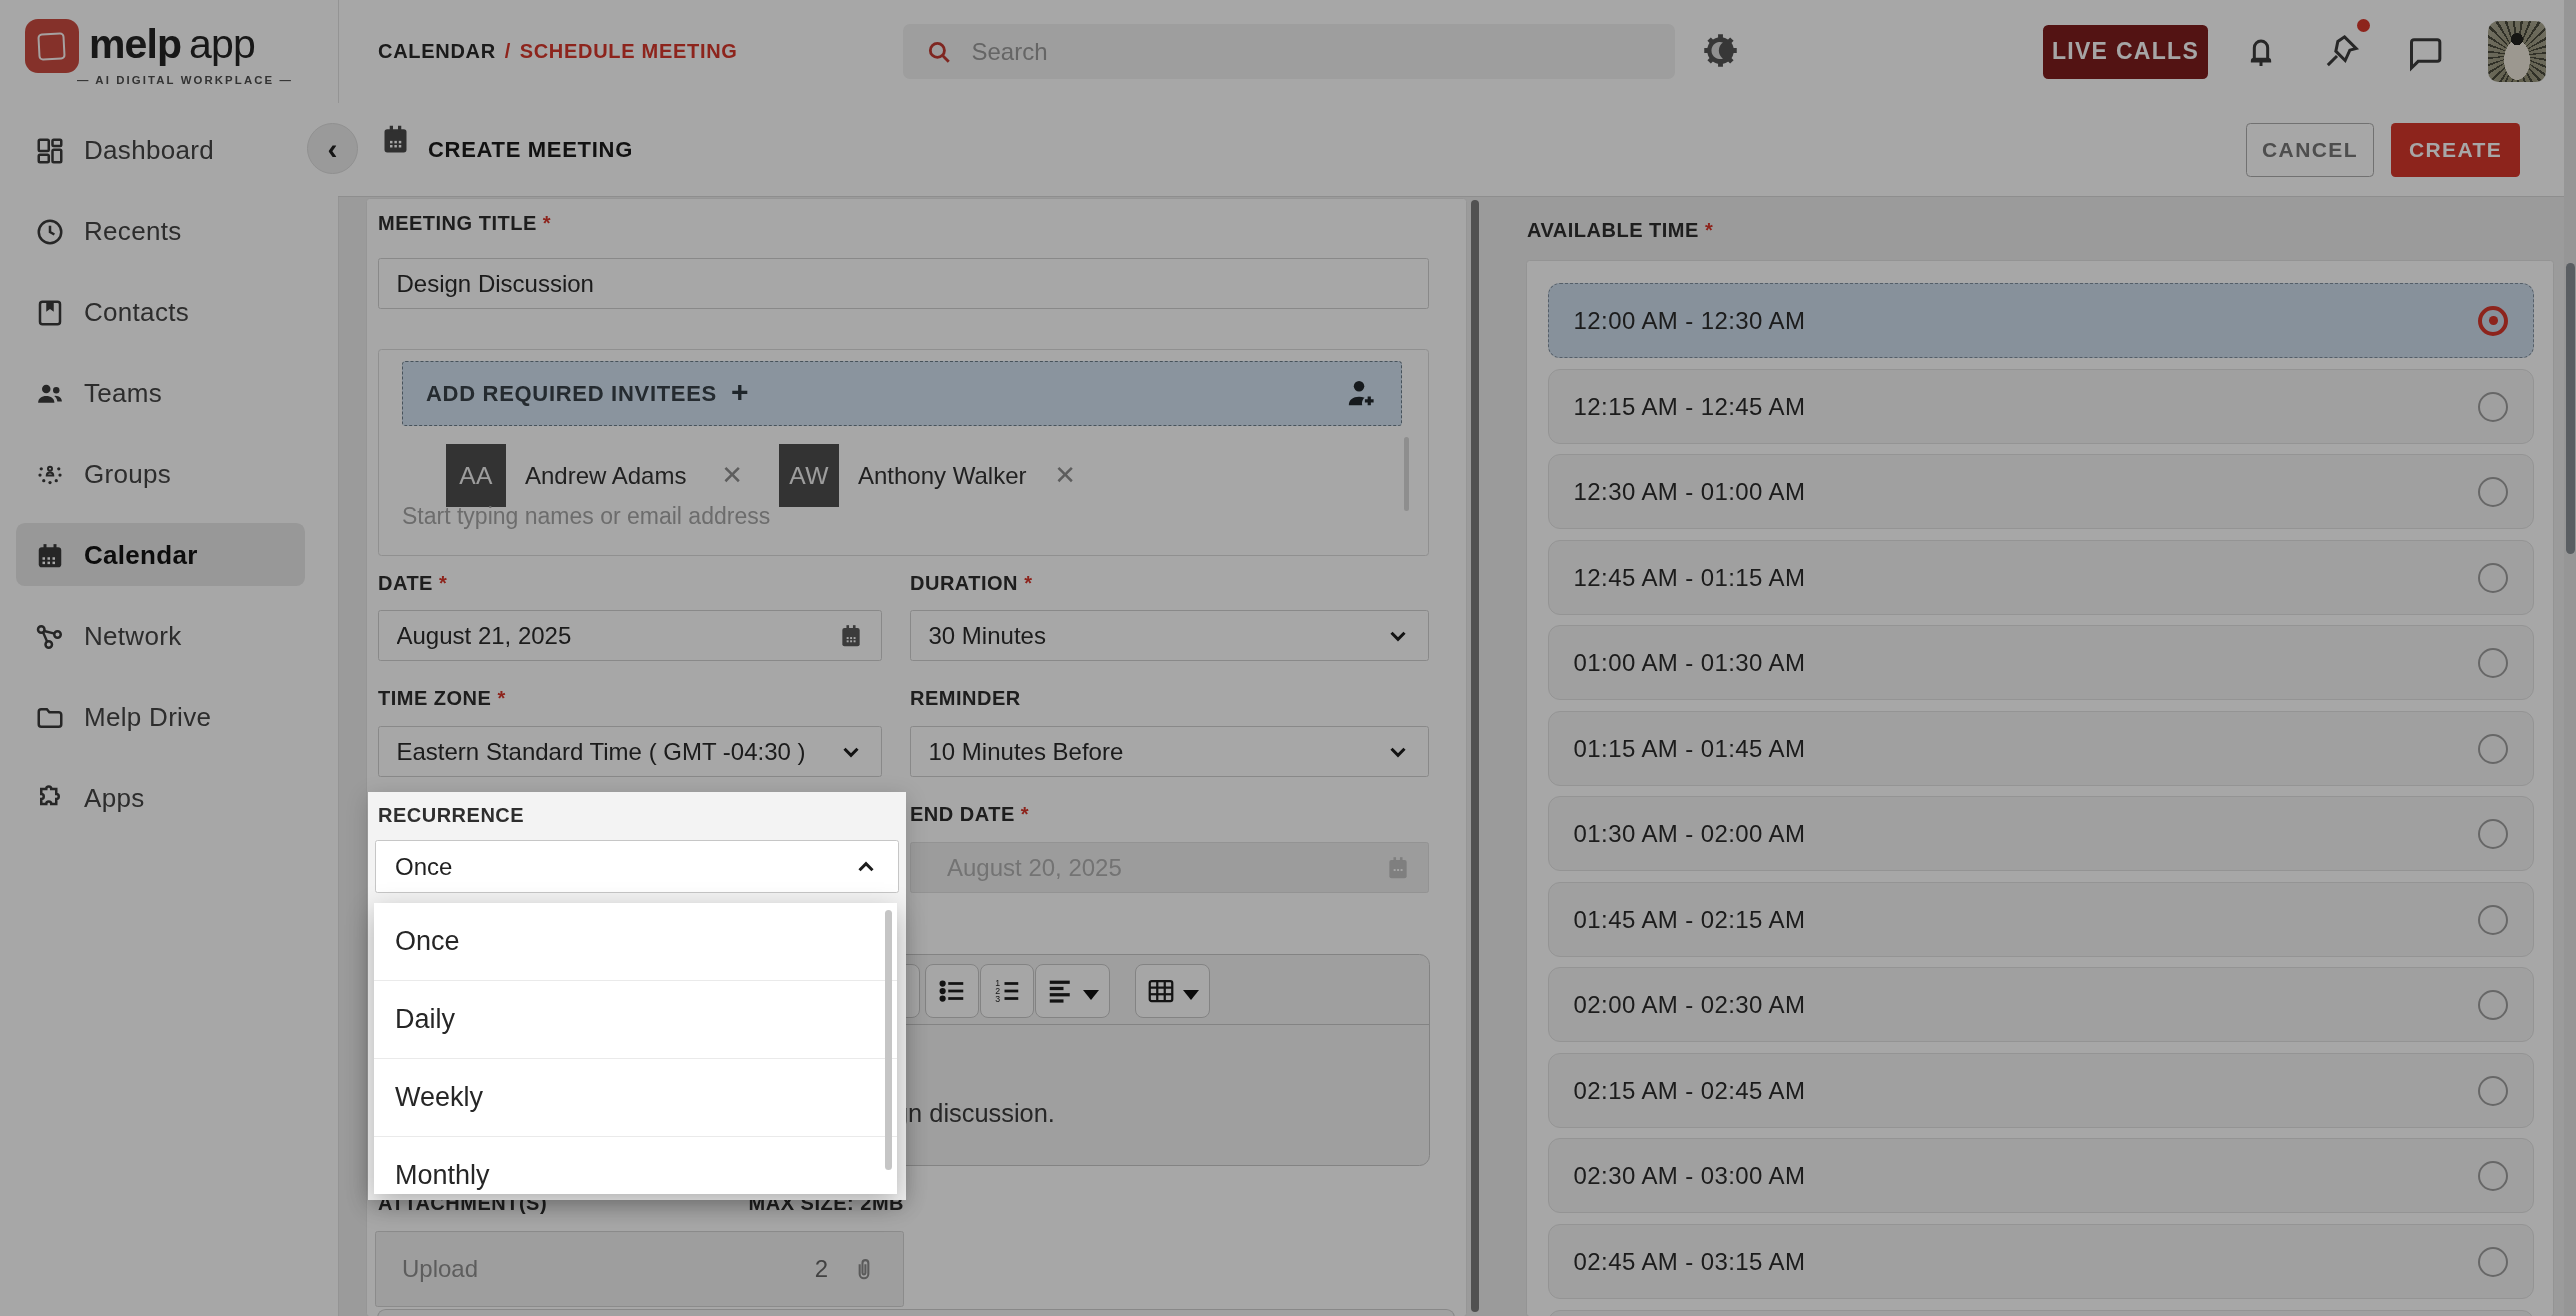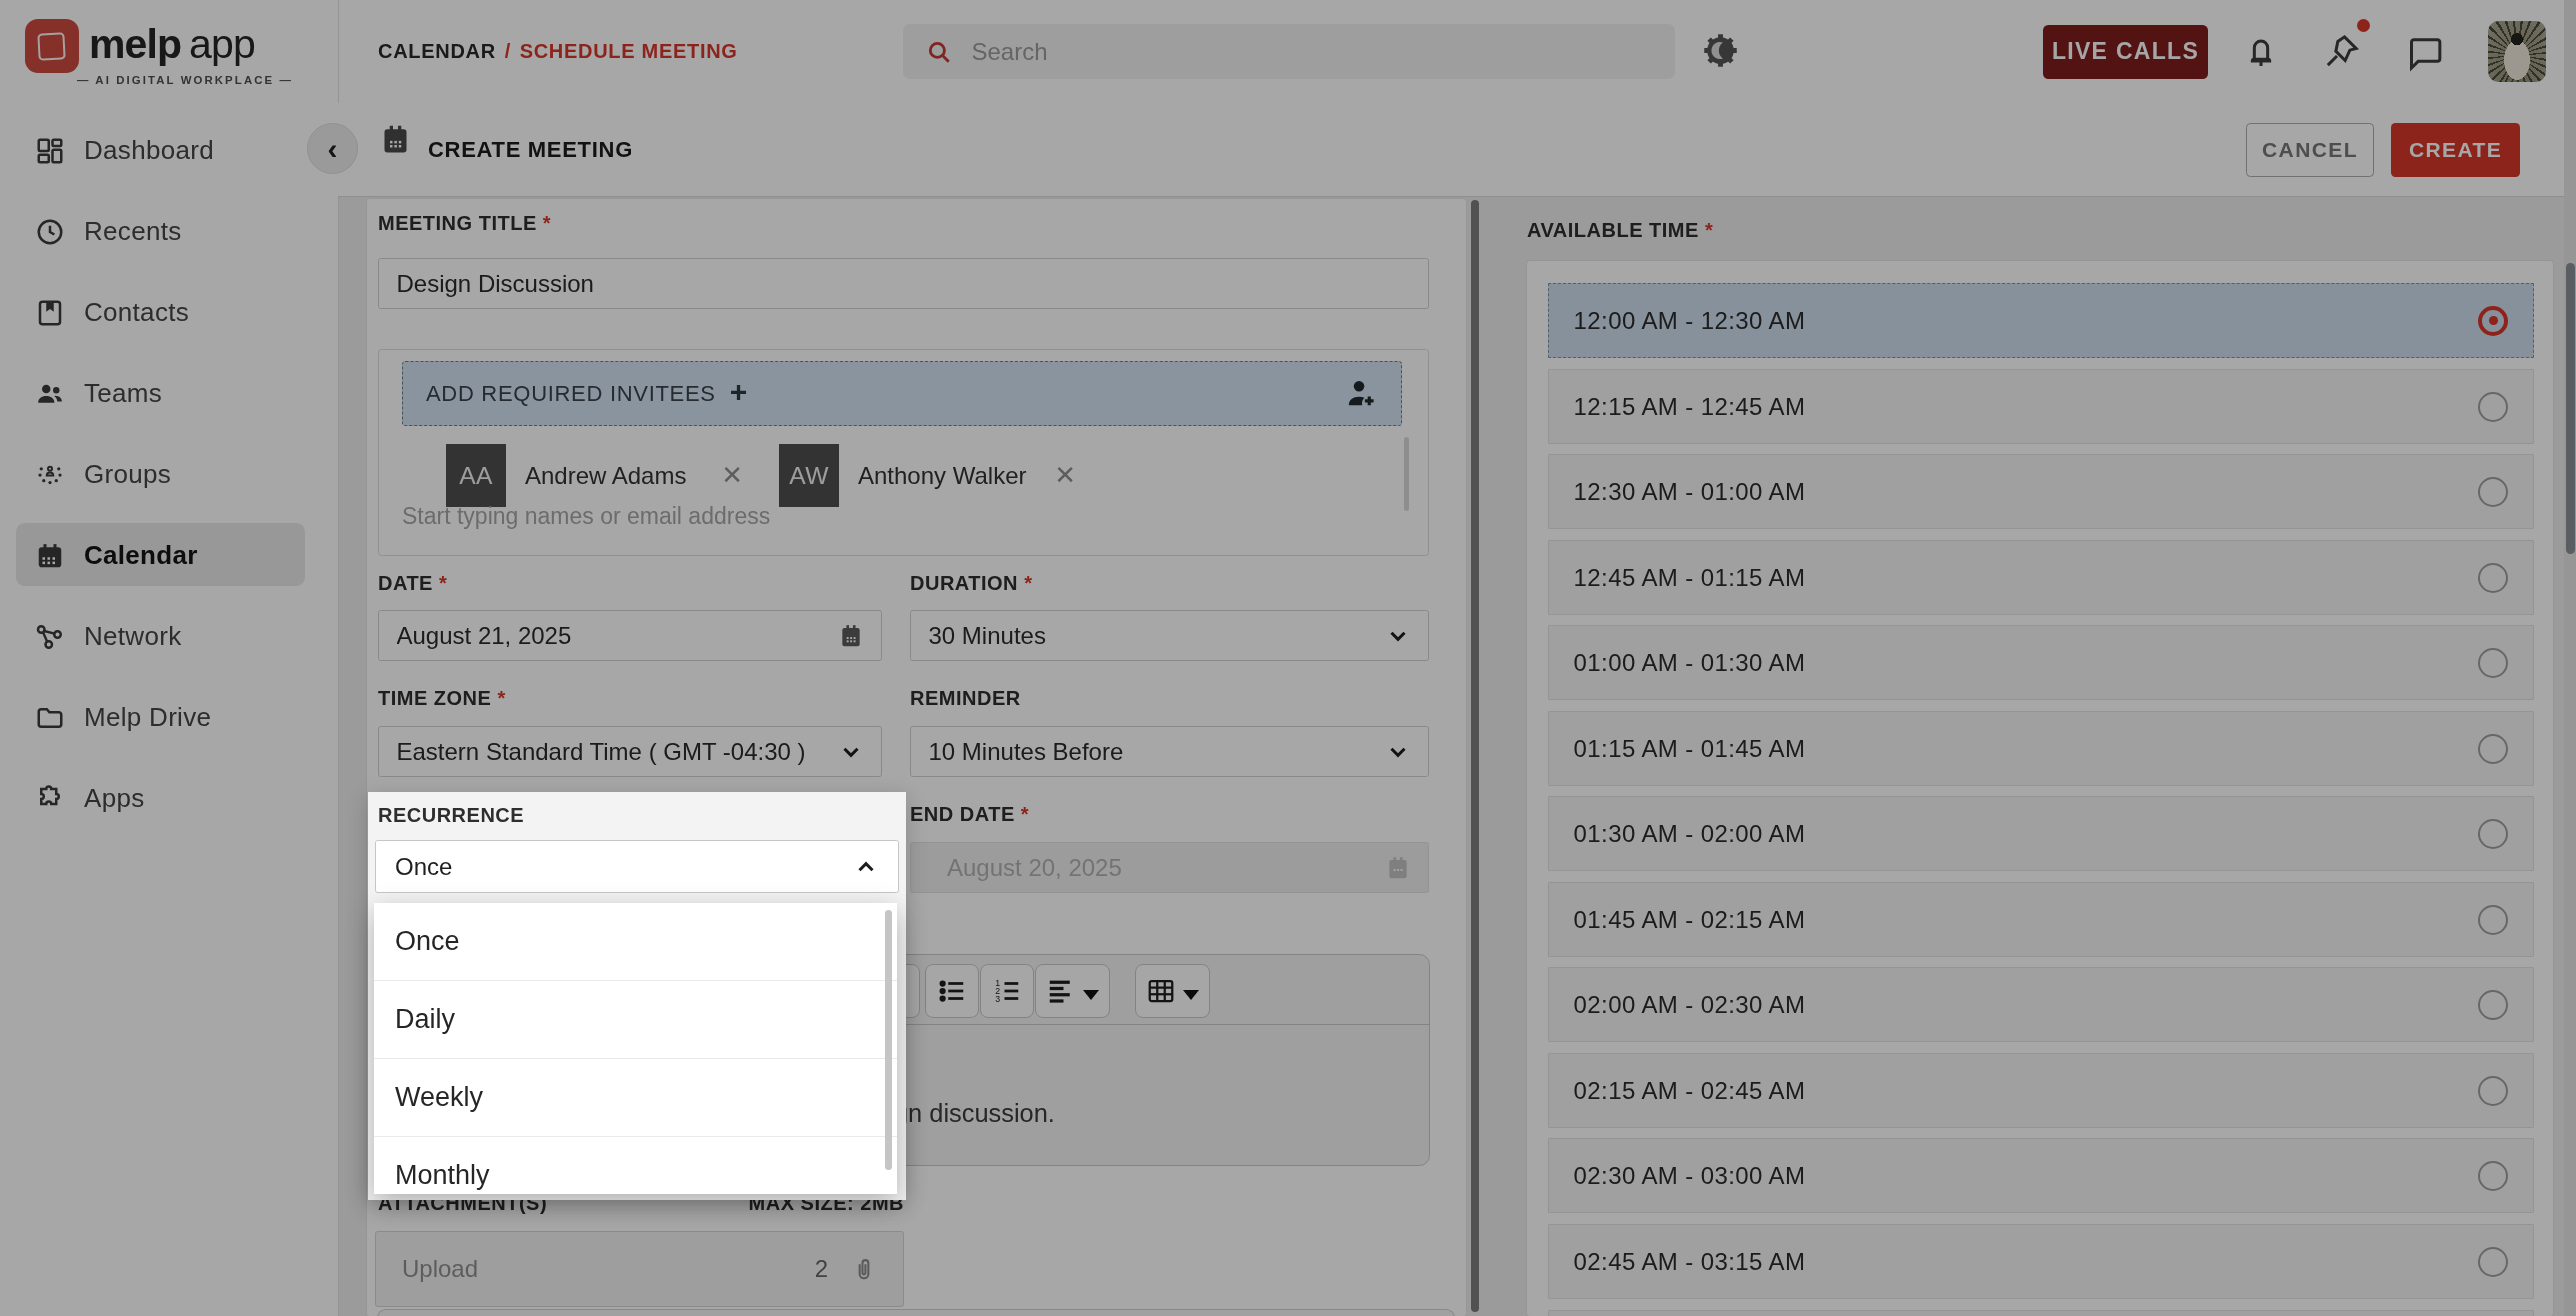--- a/index.html
+++ b/index.html
@@ -66,21 +66,21 @@
   .fcal{width:26px;height:28px;color:#5a5a5a;flex:0 0 26px;}
   .fcal.dim{color:#c2c2c2;}
 
   .mt-label{left:378px;top:212px;}
   .mt-input{left:378px;top:258px;width:1051px;height:51px;box-sizing:border-box;border:0.9px solid #d2d2d2;border-radius:2.6px;
             padding:0 17.5px;font-size:24px;color:#2c2c2c;background:#fff;outline:0;font-family:"Liberation Sans",sans-serif;}
 
   .inv-box{left:378px;top:349px;width:1051px;height:207px;border:0.9px solid #dcdcdc;border-radius:3.5px;box-sizing:border-box;}
   .inv-add{left:402px;top:361px;width:1000px;height:65px;background:#d3e3f1;border:1.8px dashed #6d7d8a;border-radius:3.5px;box-sizing:border-box;
            display:flex;align-items:center;padding:0 23px;cursor:pointer;}
-  .inv-add .t{font-size:22px;font-weight:400;letter-spacing:0.7px;color:#39424a;}
+  .inv-add .t{font-size:22px;font-weight:700;letter-spacing:0.7px;color:#39424a;}
   .inv-add .plus{font-size:30px;font-weight:700;color:#2f3940;margin-left:14px;margin-top:-3.5px;}
   .inv-add .spacer{flex:1;}
   .padd-ico{width:35px;height:35px;color:#23282d;}
   .chip{top:444px;width:316px;height:63px;background:#ffffff;display:flex;align-items:center;margin-left:44px;}
   .chip .av{width:60px;height:63px;background:#4f4f4f;color:#f0f0f0;font-size:24.6px;display:flex;align-items:center;justify-content:center;letter-spacing:0.4px;}
   .chip .nm{margin-left:19px;font-size:24px;color:#333;flex:1;white-space:nowrap;}
   .chip .x{font-size:26px;color:#8f8f8f;padding:0 19px;cursor:pointer;}
   .chip1{left:402px;} .chip2{left:735px;}
   .chips-sb{left:1404px;top:437px;width:5.3px;height:74px;background:#d9d9d9;border-radius:2.6px;}
   .inv-ph{left:402px;top:503px;font-size:23px;color:#a6a6a6;}
@@ -113,21 +113,21 @@
           display:flex;align-items:center;padding:0 26px;cursor:pointer;}
   .upload .u{font-size:24px;color:#8f8f8f;flex:1;}
   .upload .cnt{font-size:24px;color:#666;margin-right:23px;}
   .clip{width:26px;height:30px;color:#8a8a8a;}
   .next-panel{left:377px;top:1309px;width:1078px;height:14px;background:#f6f6f6;border:1.8px solid #d0d0d0;border-bottom:0;border-radius:8.8px 8.8px 0 0;box-sizing:border-box;}
   .form-sb{left:1471px;top:200px;width:8px;height:1112px;background:#7c7c7c;border-radius:4.4px;}
 
   
   .at-label{left:1527px;top:219px;}
   .rt-card{left:1526px;top:260px;width:1028px;height:1057px;background:#fff;border:0.9px solid #e2e2e2;border-radius:3.5px;box-sizing:border-box;overflow:hidden;}
-  .slot{position:absolute;left:21px;width:986px;height:75px;background:#f5f5f5;border:0.9px solid #e2e2e2;border-radius:1px;box-sizing:border-box;
+  .slot{position:absolute;left:21px;width:986px;height:75px;background:#f5f5f5;border:0.9px solid #e2e2e2;border-radius:12px;box-sizing:border-box;
         display:flex;align-items:center;padding:0 24.6px;font-size:24px;color:#2c2c2c;letter-spacing:0.4px;cursor:pointer;}
   .slot .sl{flex:1;}
   .radio{width:30px;height:30px;border-radius:50%;border:2.6px solid #9e9e9e;box-sizing:border-box;background:#fff0;}
   .slot.sel{background:#cedded;border:1.8px dashed #81909f;}
   .slot.sel .radio{border:4.4px solid #d8372c;position:relative;}
   .slot.sel .radio::after{content:"";position:absolute;left:50%;top:50%;width:8.8px;height:8.8px;margin:-4.4px 0 0 -4.4px;border-radius:50%;background:#d8372c;}
   .page-sb{left:2564px;top:0;width:12.3px;height:1317px;background:#e6e6e6;}
   .page-sb .thumb{position:absolute;left:1.8px;top:263px;width:8.8px;height:291px;background:#8a9096;border-radius:4.4px;}
 
   

